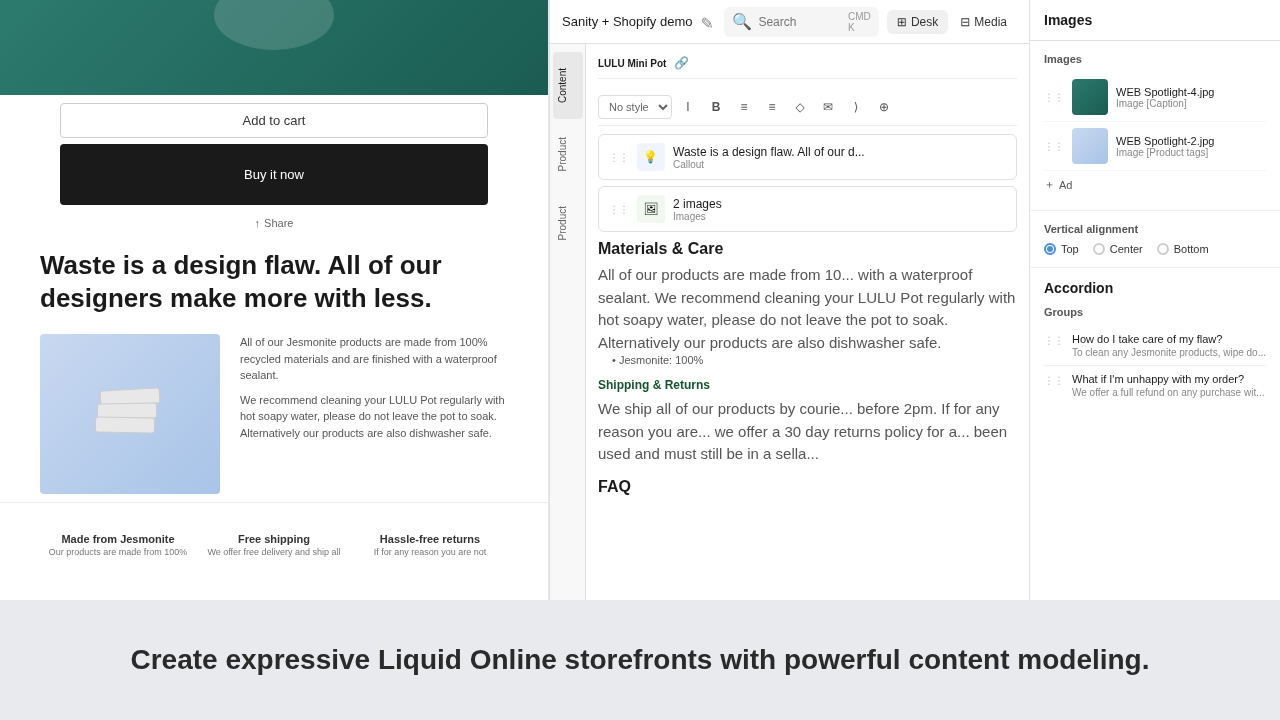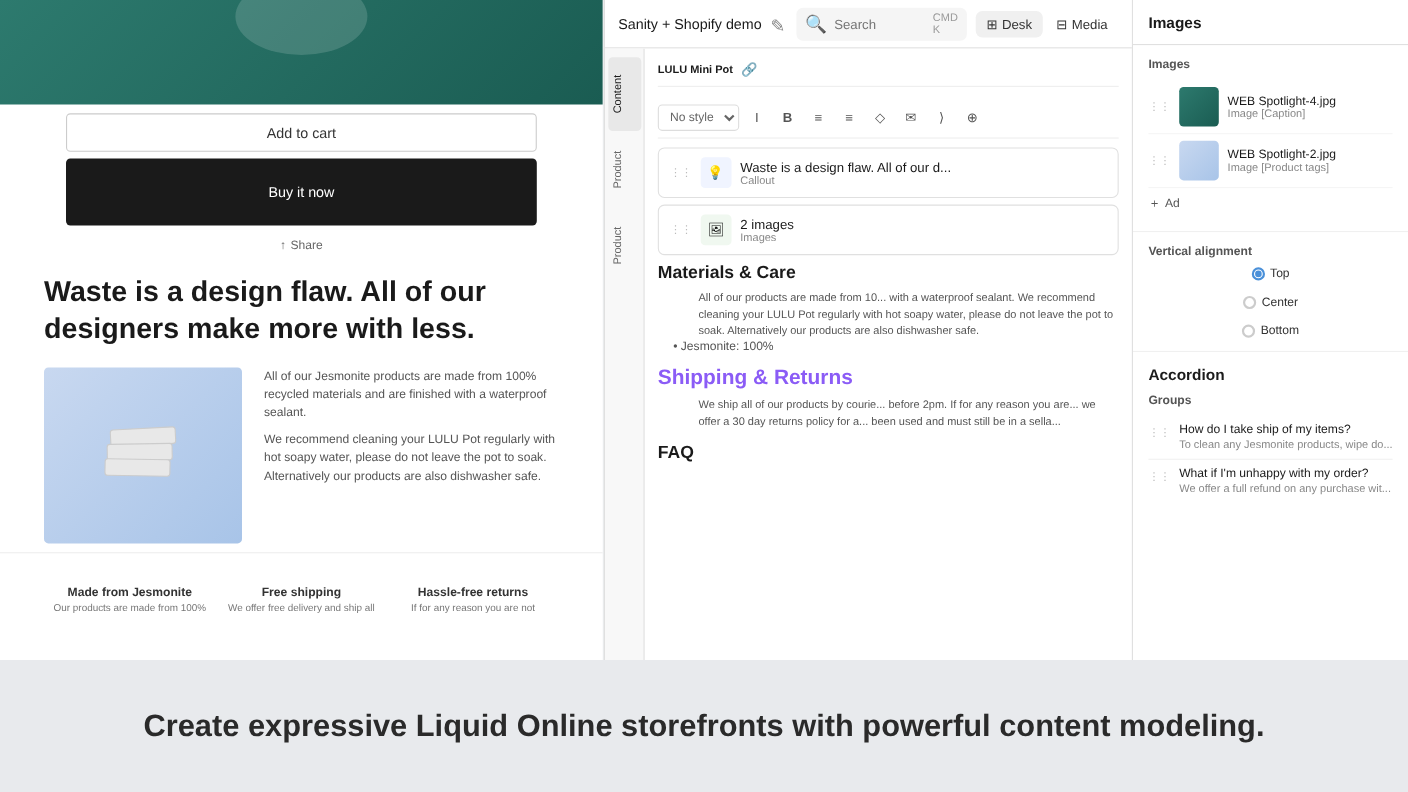--- a/index.html
+++ b/index.html
@@ -398,36 +398,35 @@
     }
 
     .materials-heading {
       font-size: 16px;
       font-weight: 700;
       color: #1a1a1a;
       margin-bottom: 6px;
     }
 
     .materials-body {
-      font-size: 10px;
+      font-size: 15px;
       color: #555;
       line-height: 1.5;
-      margin-left: 37px;
     }
 
     .bullet-item {
       font-size: 11px;
       color: #555;
       margin-left: 14px;
     }
 
     .shipping-heading {
-      font-size: 19px;
+      font-size: 12px;
       font-weight: 700;
-      color: #8b5cf6;
+      color: #14532d;
       margin: 12px 0 6px;
     }
 
     .faq-heading {
       font-size: 16px;
       font-weight: 700;
       color: #1a1a1a;
       margin: 12px 0 6px;
     }
 
@@ -523,21 +522,20 @@
       font-size: 11px;
       font-weight: 600;
       color: #555;
       margin-bottom: 8px;
     }
 
     .valign-options {
       display: flex;
       gap: 14px;
       align-items: center;
-      flex-direction: column;
     }
 
     .valign-option {
       display: flex;
       align-items: center;
       gap: 5px;
       font-size: 11px;
       color: #333;
       cursor: pointer;
     }
@@ -833,21 +831,21 @@
     </div>
   </div>
 
   <div class="accordion-section">
     <div class="accordion-title">Accordion</div>
     <div class="accordion-label">Groups</div>
 
     <div class="accordion-group-item">
       <span class="acc-drag">⋮⋮</span>
       <div class="acc-info">
-        <div class="acc-title">How do I take ship of my items?</div>
+        <div class="acc-title">How do I take care of my flaw?</div>
         <div class="acc-subtitle">To clean any Jesmonite products, wipe do...</div>
       </div>
     </div>
 
     <div class="accordion-group-item">
       <span class="acc-drag">⋮⋮</span>
       <div class="acc-info">
         <div class="acc-title">What if I'm unhappy with my order?</div>
         <div class="acc-subtitle">We offer a full refund on any purchase wit...</div>
       </div>

